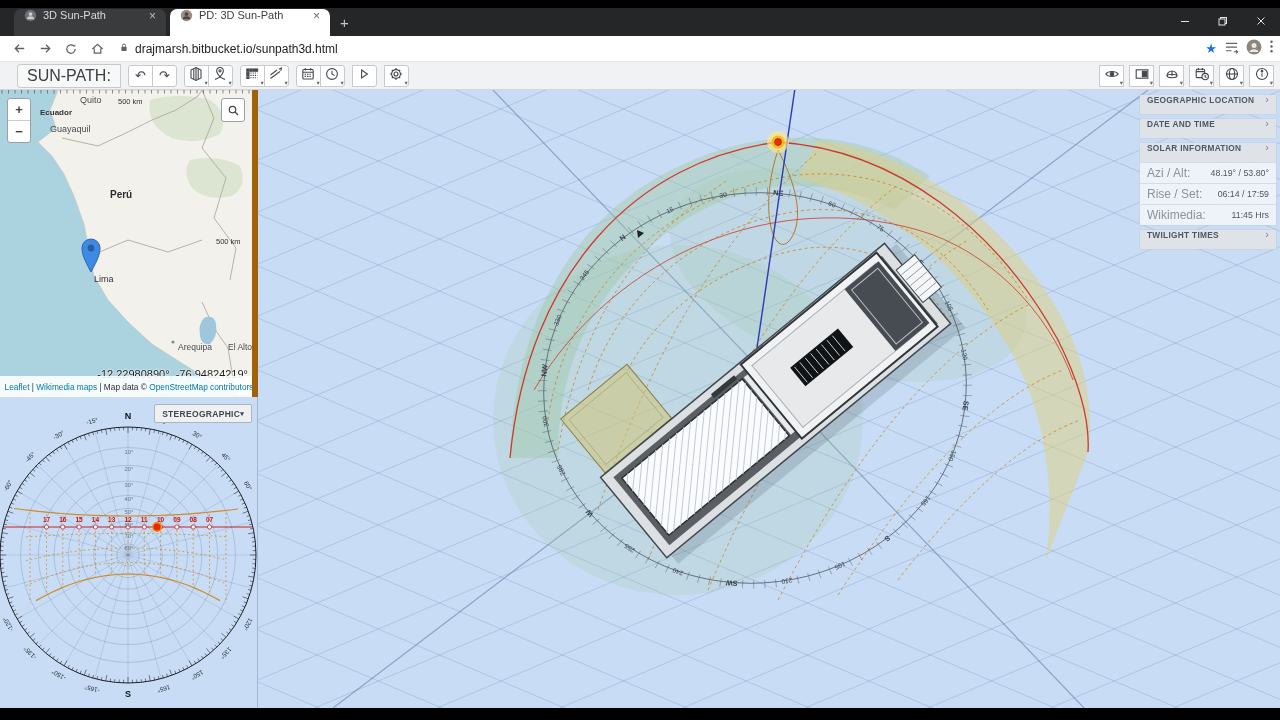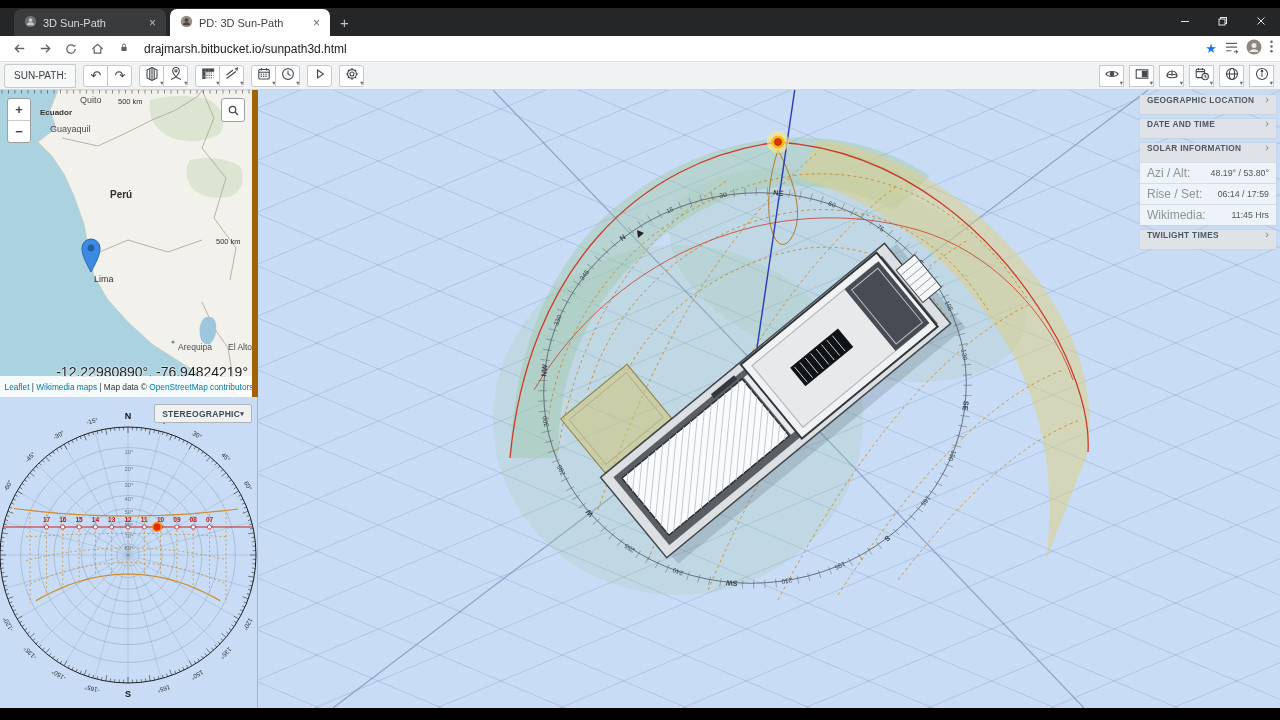--- a/index.html
+++ b/index.html
@@ -1,52 +1,52 @@
 <!DOCTYPE html>
 <html><head>
 <meta charset="utf-8">
 <style>
   html,body{margin:0;padding:0;background:#000;width:1280px;height:720px;overflow:hidden;
     font-family:"Liberation Sans",sans-serif;-webkit-font-smoothing:antialiased}
   .stage{position:absolute;top:0;left:0;width:1280px;height:720px;background:#000}
   
   .tabbar{position:absolute;top:8px;left:0;width:1280px;height:28px;background:#252628;display:flex;align-items:flex-end}
-  .tab{height:27px;display:flex;align-items:center;gap:6px;padding:0 8px 0 10px;font-size:11px;box-sizing:border-box}
+  .tab{height:27px;display:flex;align-items:flex-start;gap:6px;padding:0 8px 0 10px;font-size:11px;box-sizing:border-box}
   .tab.inactive{background:#3a3b3d;color:#d8dadd;width:152px;margin-left:14px;border-radius:7px 7px 0 0}
   .tab.active{background:#fff;color:#3c4043;width:160px;margin-left:4px;border-radius:7px 7px 0 0}
   .tab .title{flex:1;white-space:nowrap;overflow:hidden}
   .tab .x{font-size:12px;color:inherit;opacity:.8;padding:0 2px;cursor:pointer}
   .newtab{color:#c4c6c9;font-size:15px;margin:0 0 5px 10px;cursor:pointer}
   .wctl{position:absolute;top:0;right:0;height:28px;display:flex;align-items:center}
   .wctl span{width:38px;text-align:center;color:#e3e4e6;font-size:10px;cursor:pointer}
   .navbar{position:absolute;top:36px;left:0;width:1280px;height:26px;background:#fff;display:flex;align-items:center;border-bottom:1px solid #e4e6e8;box-sizing:border-box}
   .nico{width:26px;height:20px;display:flex;align-items:center;justify-content:center;color:#5f6368}
-  .url{display:flex;align-items:center;gap:14px;margin-left:8px;flex:1}
+  .url{display:flex;align-items:center;gap:5px;margin-left:8px;flex:1}
   .url .t{font-size:12px;color:#202124}
   .nav-r{display:flex;align-items:center;margin-right:6px;gap:7px}
   .star{color:#1a73e8;font-size:13px}
   
   .toolbar{position:absolute;top:62px;left:0;width:1280px;height:28px;background:#f1f2f3;border-bottom:1px solid #d3d5d8;box-sizing:border-box;display:flex;align-items:center}
-  .tb-label{height:22px;border:1px solid #c7c9cc;background:#f7f8f8;display:flex;align-items:center;padding:0 9px;margin-left:4px;font-size:10px;color:#3c4043;border-radius:3px 0 0 3px}
+  .tb-label{height:22px;border:1px solid #c7c9cc;background:#f7f8f8;display:flex;align-items:center;padding:0 9px;margin-left:17px;font-size:16px;color:#3c4043;border-radius:3px 0 0 3px}
   .tb-group{display:flex;margin-left:7px}
   .tbtn{height:22px;min-width:25px;padding:0 3px;background:#fff;border:1px solid #c7c9cc;display:flex;align-items:center;justify-content:center;position:relative;cursor:pointer;box-sizing:border-box}
   .tbtn+.tbtn{margin-left:-1px}
   .tb-group .tbtn:first-child{border-radius:3px 0 0 3px}
   .tb-group .tbtn:last-child{border-radius:0 3px 3px 0}
   .tbtn .caret{position:absolute;right:0px;bottom:-1px;font-size:6.5px;color:#6a6d70}
   .tbtn .glyph{font-size:13px;color:#44484d;line-height:1}
   .tb-right{margin-left:auto;display:flex;margin-right:6px;gap:6px}
   
   .mapwrap{position:absolute;top:90px;left:0;width:258px;height:307px;background:#5eead4;border-right:6px solid #a16207;box-sizing:border-box;overflow:hidden}
   .stereowrap{position:absolute;top:397px;left:0;width:258px;height:311px;background:#c8ddf5;border-right:1px solid #9fb6cf;box-sizing:border-box}
   .scenewrap{position:absolute;top:90px;left:258px;width:1022px;height:618px;background:#c8ddf5}
   .stereo-btn{position:absolute;top:7px;right:5px;height:17px;background:#eef0f2;border:1px solid #aeb4ba;border-radius:2px;display:flex;align-items:center;padding:0 7px;font-size:8.5px;font-weight:bold;color:#40484f;cursor:pointer;letter-spacing:.3px}
   .attrib{position:absolute;left:0;bottom:0;width:258px;height:21px;background:rgba(255,255,255,.88);display:flex;align-items:center;justify-content:center;font-size:8.3px;color:#333;white-space:nowrap}
   .attrib .lk{color:#0078a8}
-  .coords{position:absolute;right:4px;bottom:17px;font-size:14px;color:#1d1d1d;text-shadow:0 0 2px #fff,0 0 2px #fff}
+  .coords{position:absolute;right:4px;bottom:17px;font-size:11px;color:#1d1d1d;text-shadow:0 0 2px #fff,0 0 2px #fff}
   .leaflet-z{position:absolute;top:8px;left:7px;width:22px;background:#fff;border:1px solid #9ca0a4;border-radius:3px;overflow:hidden}
   .leaflet-z div{height:21px;display:flex;align-items:center;justify-content:center;font-size:13px;font-weight:bold;color:#444;cursor:pointer}
   .leaflet-z div+div{border-top:1px solid #ccc}
   .searchbtn{position:absolute;top:8px;right:7px;width:22px;height:22px;background:#fff;border:1px solid #9ca0a4;border-radius:3px;display:flex;align-items:center;justify-content:center;cursor:pointer}
   
   .ipanel{position:absolute;top:95px;right:4px;width:136px}
   .sec{margin-bottom:5px;box-shadow:0 0 0 1px rgba(190,200,210,.35)}
   .sec-h{height:19px;background:#dfe3e8;display:flex;align-items:flex-start;justify-content:space-between;padding:0 7px;cursor:pointer}
   .sec-h .t{font-size:8.3px;font-weight:bold;color:#4a5765;letter-spacing:.3px}
   .sec-h .ch{font-size:11px;color:#7d8893;line-height:1;margin-top:-1px}

